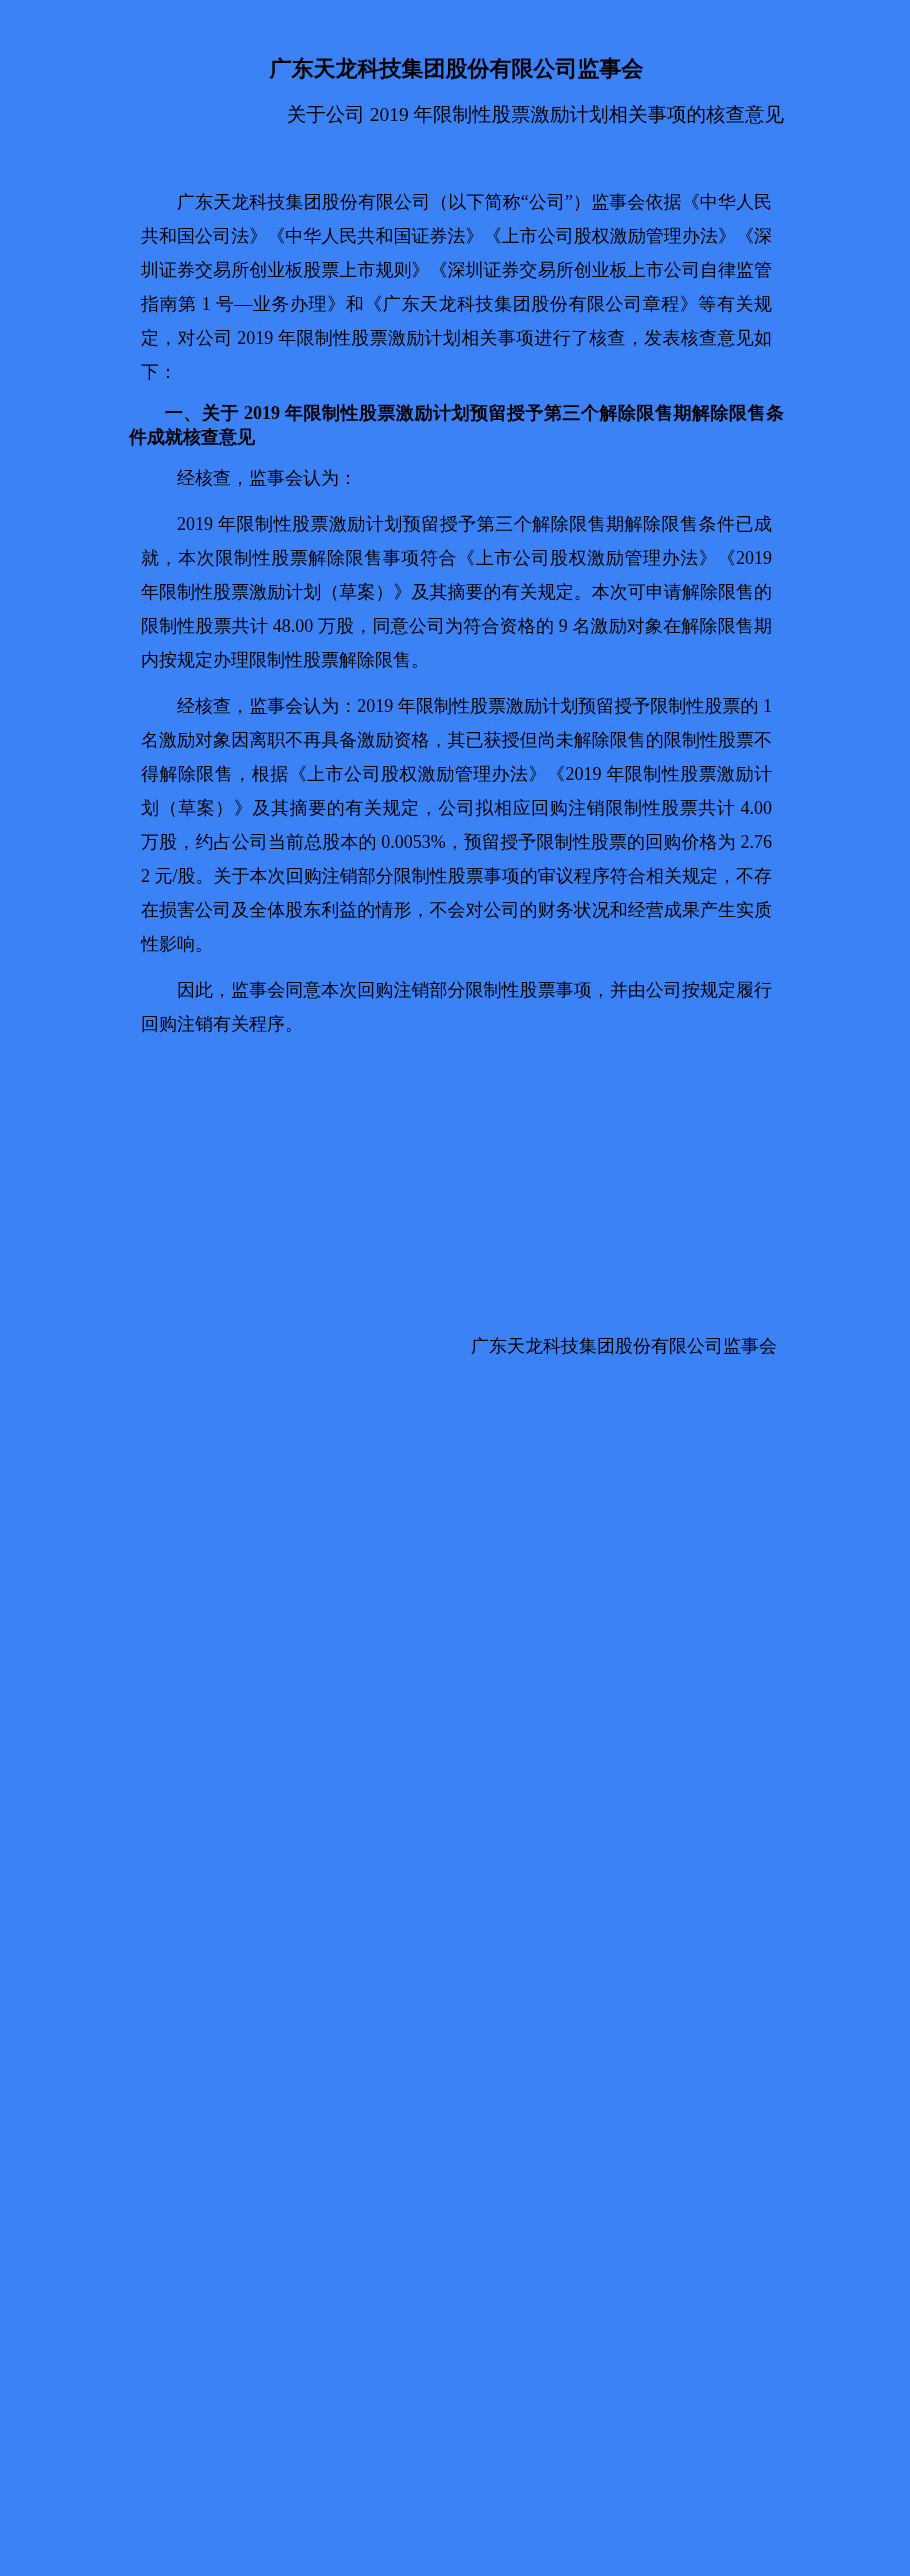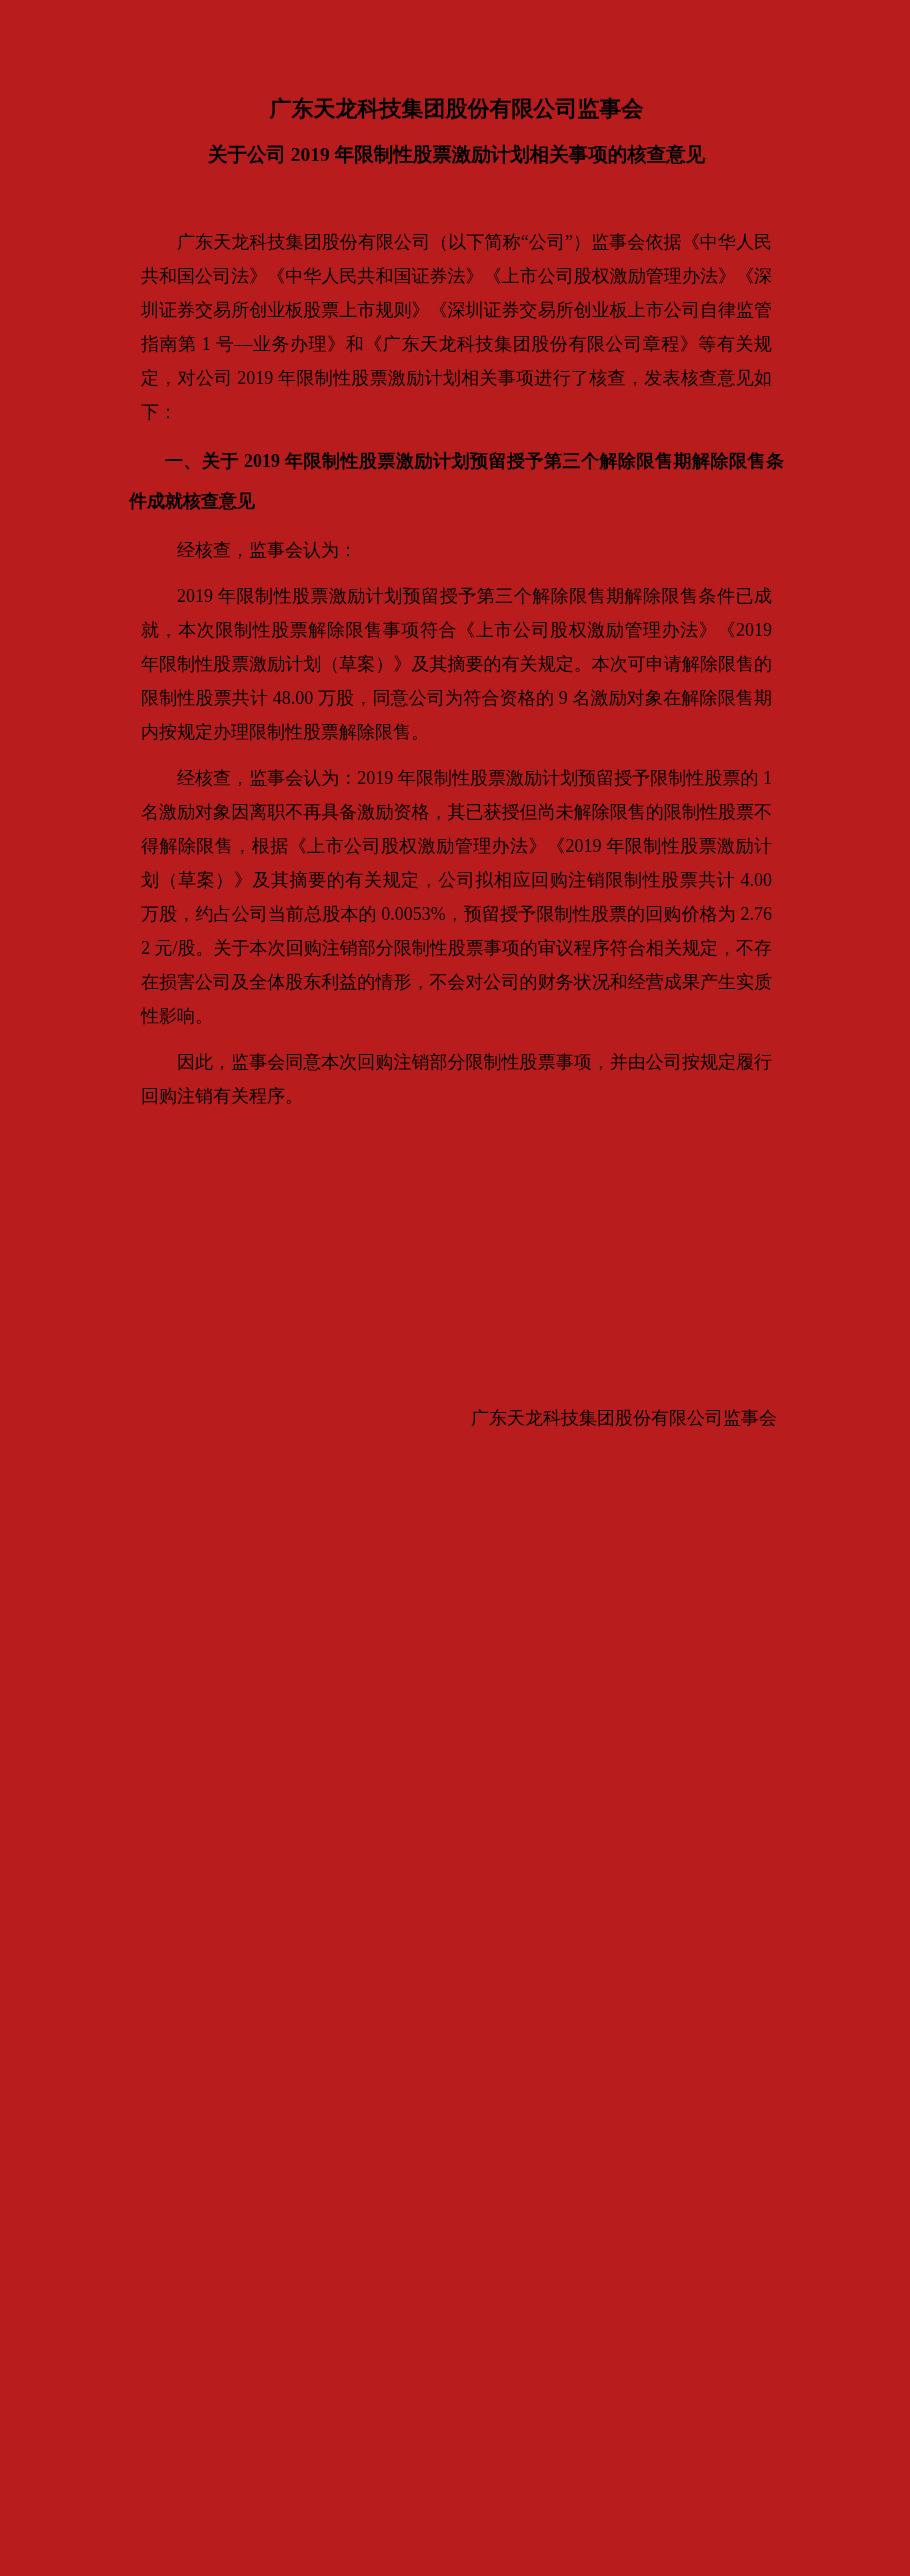--- a/index.html
+++ b/index.html
@@ -5,55 +5,55 @@
   html, body {
     margin: 0;
     padding: 0;
     background: #ffffff;
   }
   .page {
     position: relative;
     width: 910px;
     height: 2576px;
     margin: 0 auto;
-    background: #b91c1c;
+    background: #3b82f6;
     color: #000000;
     font-family: "Liberation Serif", "DejaVu Serif", serif;
     box-sizing: border-box;
-    padding: 96px 126px 0 129px;
+    padding: 56px 126px 0 129px;
     overflow: hidden;
   }
   .doc-title {
     margin: 0;
     font-size: 22px;
     line-height: 26px;
     font-weight: bold;
     text-align: center;
     margin-bottom: 20.7px;
   }
   .doc-subtitle {
-    margin: 8px;
+    margin: 0;
     font-size: 19.5px;
     line-height: 23px;
-    font-weight: bold;
-    text-align: center;
+    font-weight: normal;
+    text-align: right;
     margin-bottom: 59px;
   }
   p.body-para {
     margin: 12px;
     font-size: 18px;
     line-height: 34px;
     text-align: justify;
     text-indent: 2em;
     word-break: break-all;
   }
   p.section-heading {
     margin: 0;
     font-size: 18px;
-    line-height: 40px;
+    line-height: 24px;
     font-weight: bold;
     text-align: justify;
     text-indent: 2em;
     word-break: break-all;
   }
   .mt30 { margin-top: 17px; }
   .mt40 { margin-top: 23px; }
   .mt20 { margin-top: 11.5px; }
   .mt23 { margin-top: 13px; }
   .signature-block {

